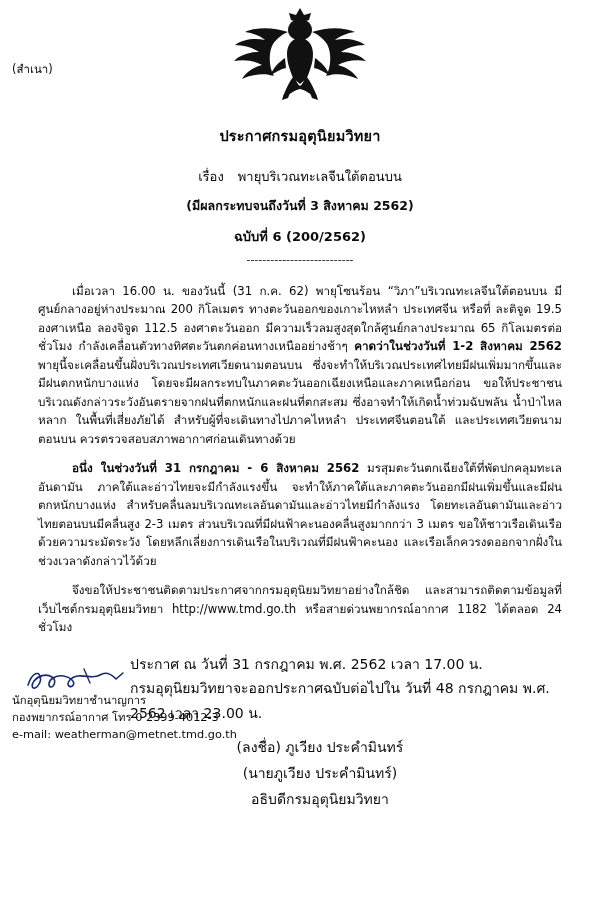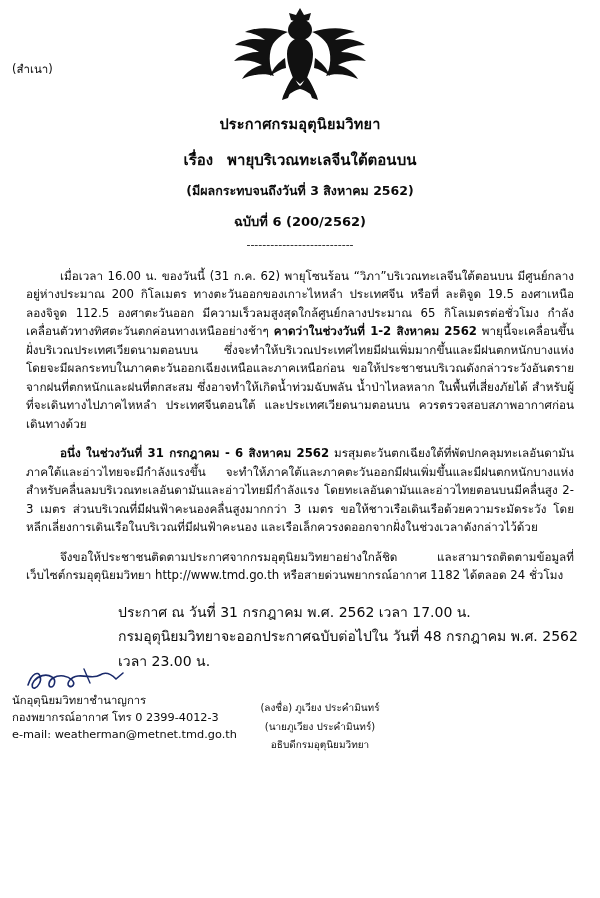--- a/index.html
+++ b/index.html
@@ -12,21 +12,21 @@
     height: 898px;
     font-family: "DejaVu Sans", sans-serif;
     color: #0a0a0a;
     position: relative;
     overflow: hidden;
   }
   .page {
     position: relative;
     width: 600px;
     height: 754px;
-    padding: 0;
+    padding: 12px;
     box-sizing: border-box;
   }
   .copy-mark {
     position: absolute;
     left: 12px;
     top: 60px;
     font-size: 11.5px;
   }
   .garuda {
     position: absolute;
@@ -41,23 +41,23 @@
     margin: 0;
     padding-top: 112px;
     text-align: center;
   }
   .head .t1 {
     font-size: 14.5px;
     font-weight: bold;
     letter-spacing: .2px;
   }
   .head .t2 {
-    font-size: 15px;
-    font-weight: bold;
-    margin-top: 13px;
+    font-size: 13px;
+    font-weight: normal;
+    margin-top: 19px;
   }
   .head .t2 .sep { display: inline-block; width: 14px; }
   .head .t3 {
     font-size: 12.5px;
     font-weight: bold;
     margin-top: 9px;
   }
   .head .t4 {
     font-size: 13px;
     font-weight: bold;
@@ -85,23 +85,23 @@
   p.para + p.para { margin-top: 11px; }
   p.para.gap-big { margin-top: 16px; }
   .bold { font-weight: bold; }
   .notice-lines {
     margin-top: 15px;
     padding-left: 118px;
     font-size: 14px;
     line-height: 1.75;
   }
   .sign-block {
-    margin-top: 26px;
+    margin-top: 10px;
     text-align: center;
-    font-size: 10px;
+    font-size: 14px;
     line-height: 1.85;
     padding-left: 40px;
   }
   .footer {
     position: absolute;
     left: 12px;
     bottom: 10px;
     font-size: 11.3px;
     line-height: 1.5;
   }

